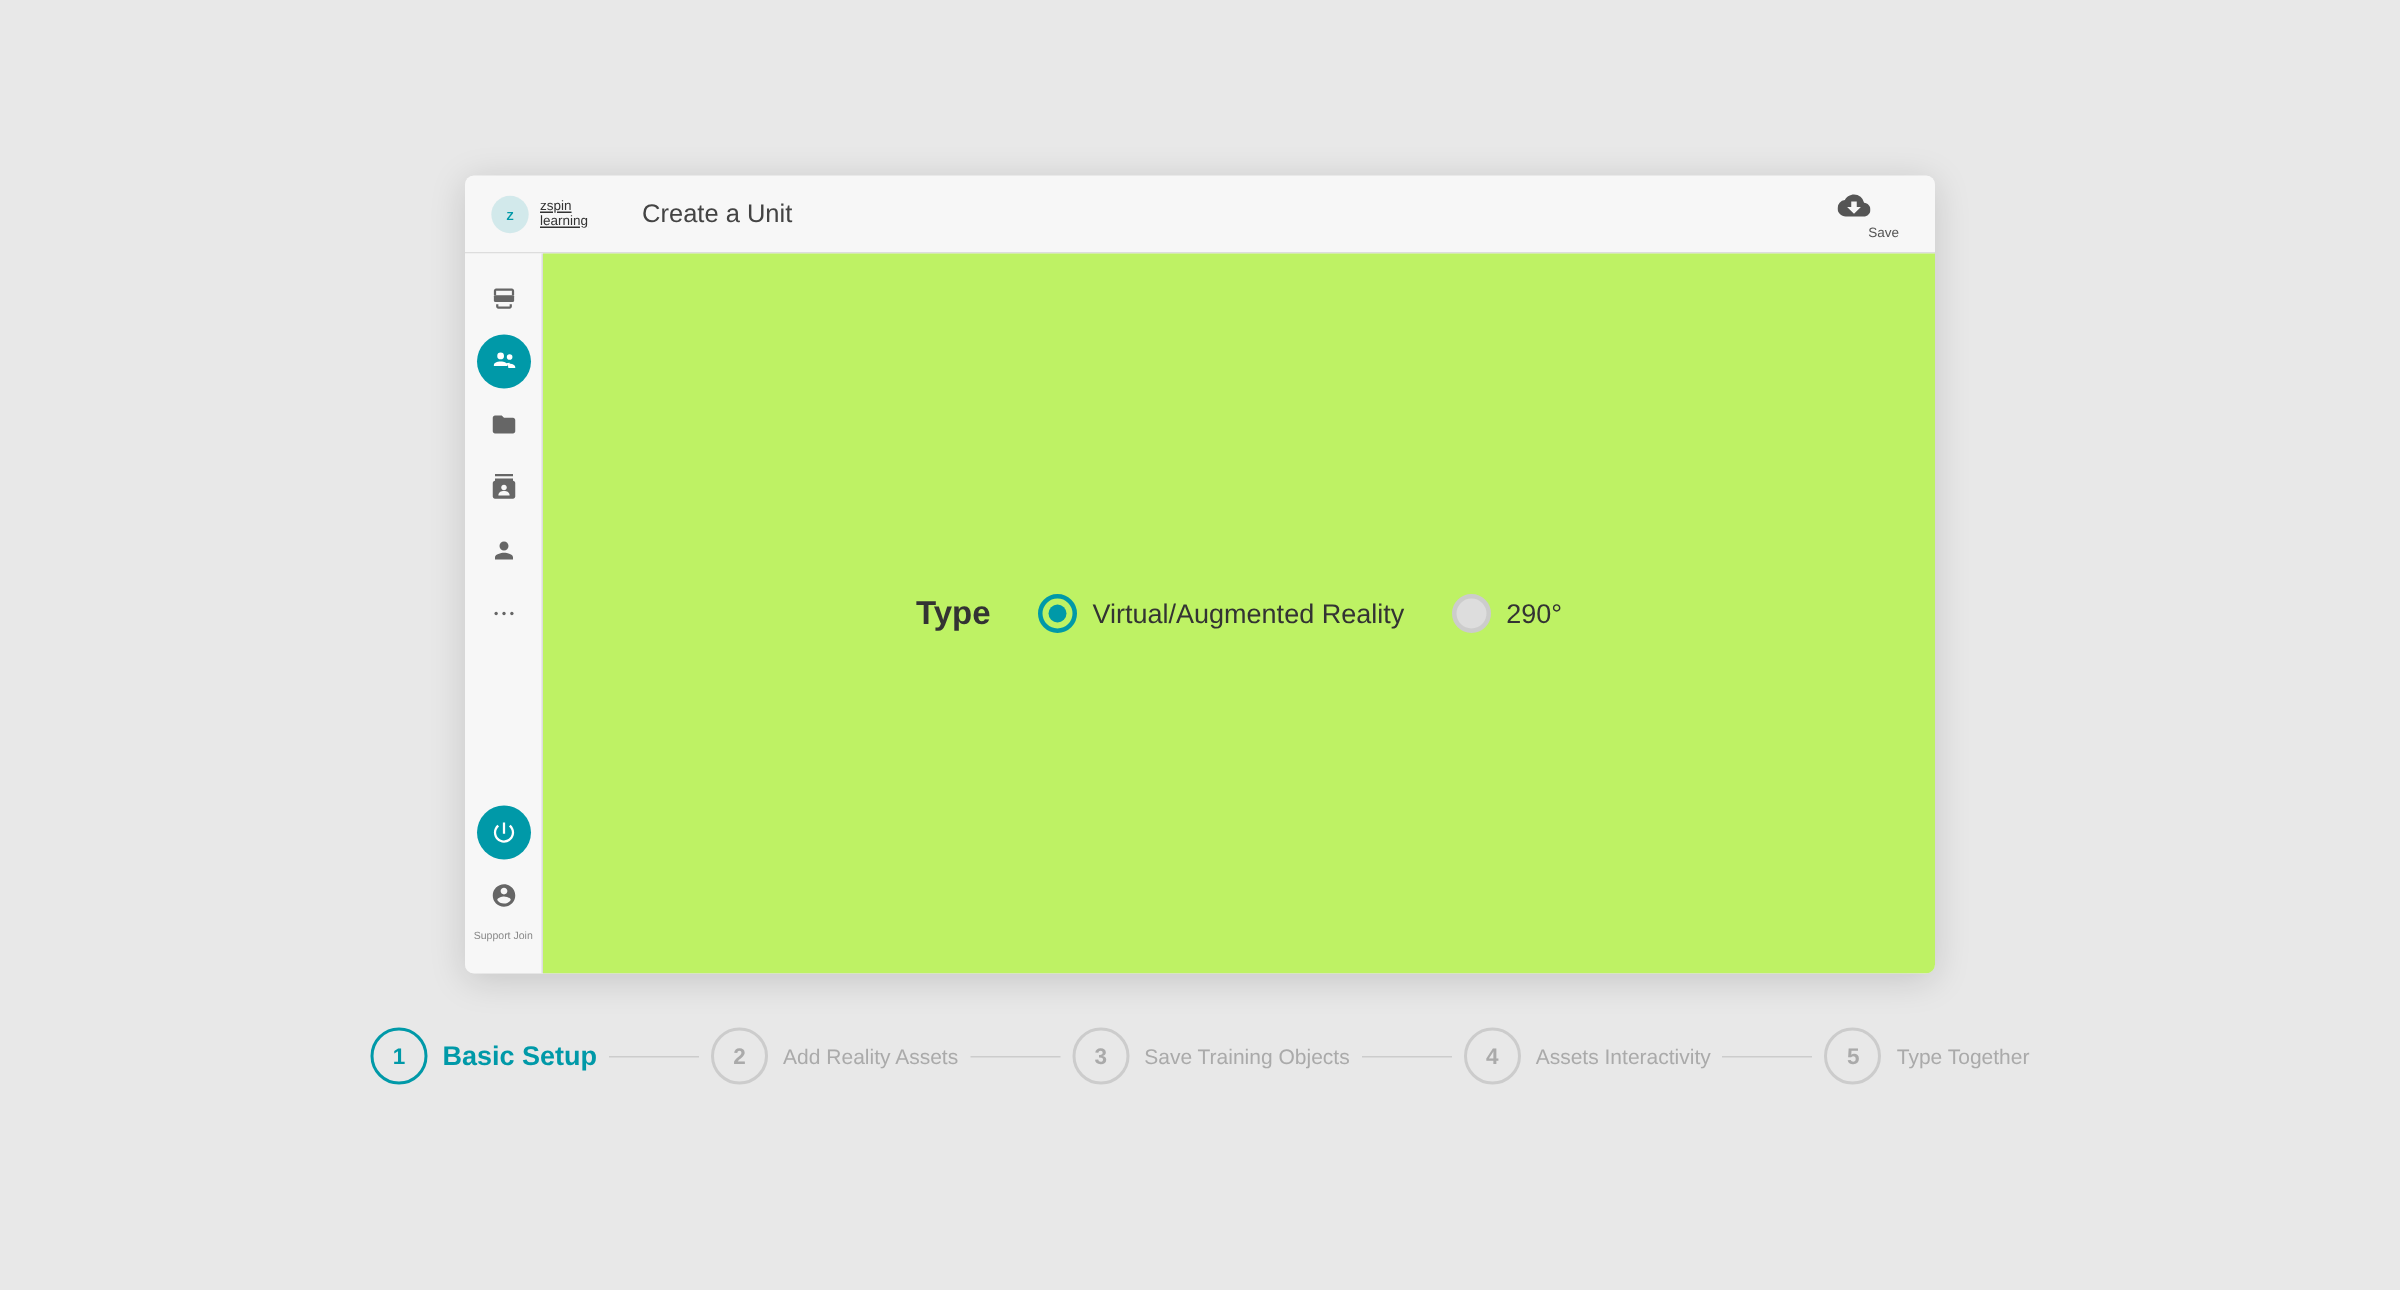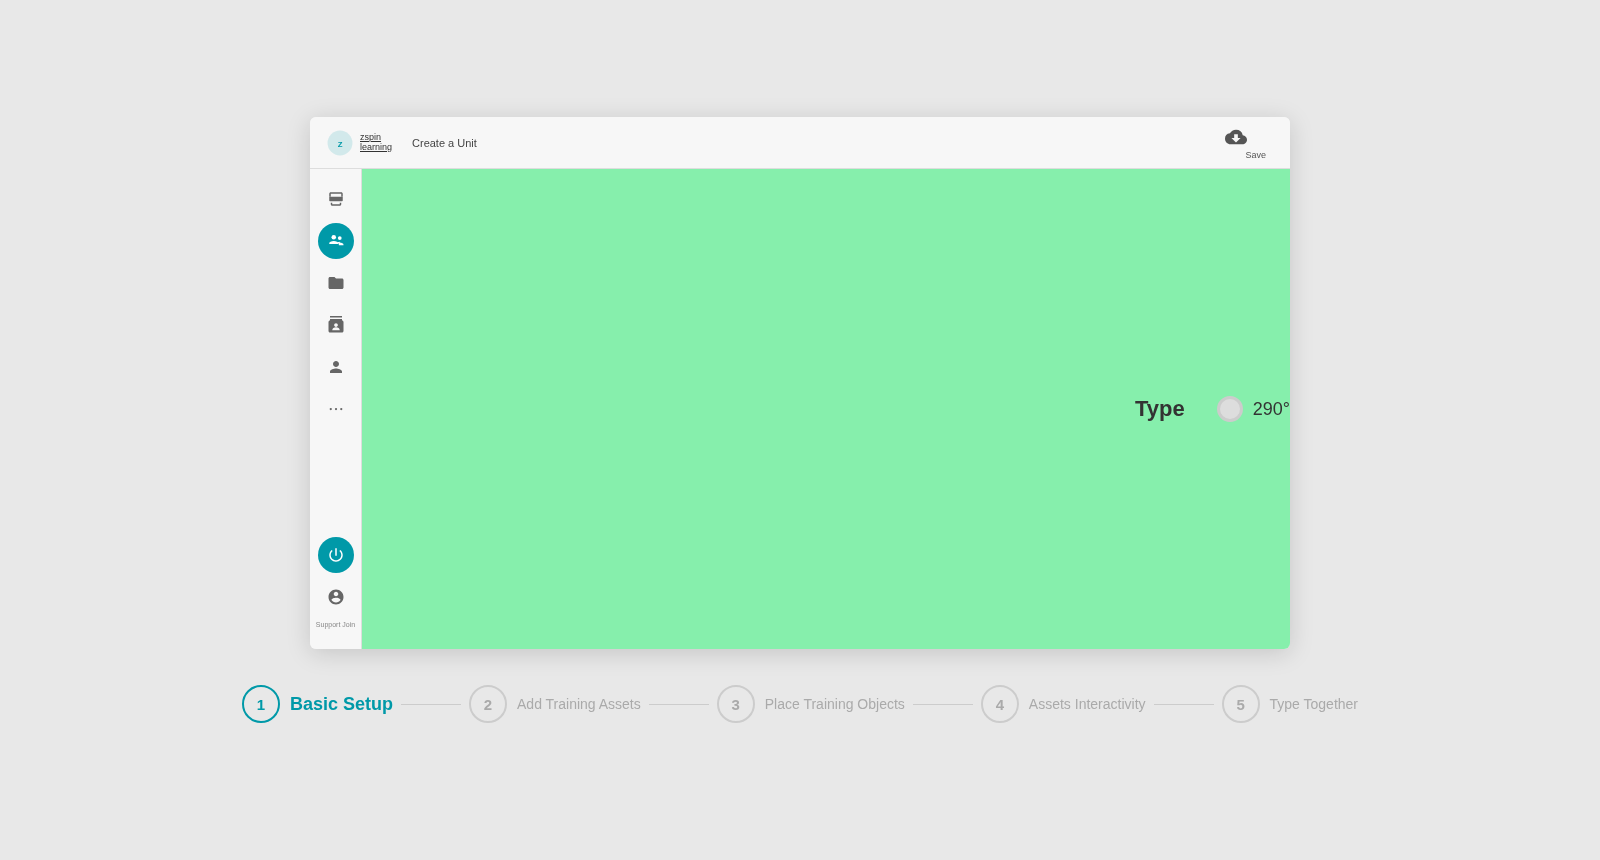--- a/index.html
+++ b/index.html
@@ -67,24 +67,24 @@
       line-height: 1.1;
       text-decoration: underline;
     }
 
     .logo-icon {
       width: 28px;
       height: 28px;
     }
 
     .header-title {
-      font-size: 11px;
+      font-size: 17px;
       color: #444;
       font-weight: 400;
-      margin-left: 8px;
+      margin-left: 24px;
     }
 
     .save-button {
       display: flex;
       flex-direction: column;
       align-items: center;
       gap: 2px;
       cursor: pointer;
       padding: 4px 8px;
       border-radius: 4px;
@@ -171,24 +171,24 @@
     .support-label {
       font-size: 7px;
       color: #888;
       text-align: center;
       line-height: 1.2;
     }
 
     
     .content-panel {
       flex: 1;
-      background: #86efac;
-      display: flex;
-      align-items: center;
-      justify-content: flex-end;
+      background: #bef264;
+      display: flex;
+      align-items: center;
+      justify-content: center;
       position: relative;
       min-height: 480px;
     }
 
     
     .type-selector {
       display: flex;
       align-items: center;
       gap: 32px;
     }
@@ -395,20 +395,24 @@
 
         </div>
       </div>
 
       <div class="content-panel">
 
         <div class="type-selector">
 
           <span class="type-label">Type</span>
 
+          <div class="radio-option">
+            <div class="radio-circle selected"></div>
+            <span class="radio-option-label">Virtual/Augmented Reality</span>
+          </div>
 
           <div class="radio-option">
             <div class="radio-circle unselected"></div>
             <span class="radio-option-label">290°</span>
           </div>
 
         </div>
 
       </div>
 
@@ -424,30 +428,30 @@
       </div>
       <span class="step-text active">Basic Setup</span>
     </div>
 
     <div class="step-connector"></div>
 
     <div class="step">
       <div class="step-circle">
         <span>2</span>
       </div>
-      <span class="step-text">Add Training Assets</span>
+      <span class="step-text">Add Reality Assets</span>
     </div>
 
     <div class="step-connector"></div>
 
     <div class="step">
       <div class="step-circle">
         <span>3</span>
       </div>
-      <span class="step-text">Place Training Objects</span>
+      <span class="step-text">Save Training Objects</span>
     </div>
 
     <div class="step-connector"></div>
 
     <div class="step">
       <div class="step-circle">
         <span>4</span>
       </div>
       <span class="step-text">Assets Interactivity</span>
     </div>

